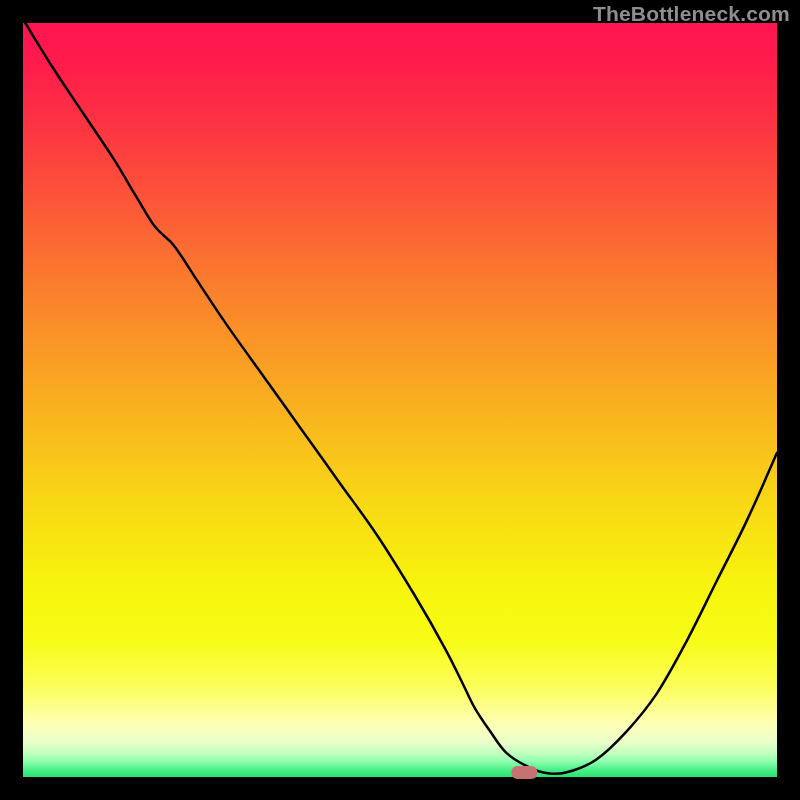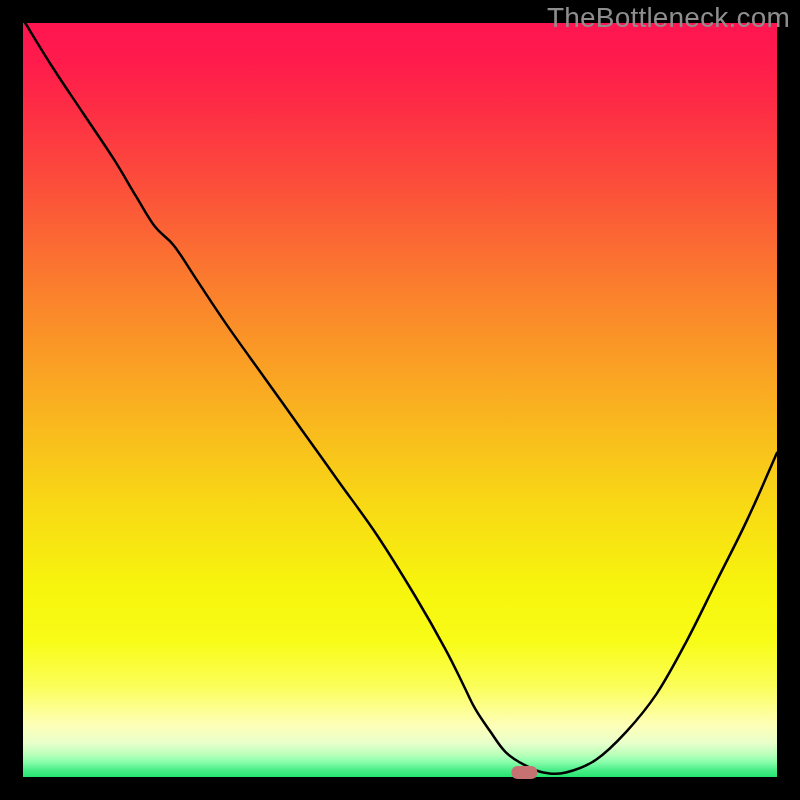--- a/index.html
+++ b/index.html
@@ -63,23 +63,23 @@
   }
   .marker {
     fill: #c77272;
     stroke: none;
   }
   .watermark {
     position: absolute;
     top: 2px;
     right: 10px;
     font-family: Arial, Helvetica, sans-serif;
-    font-size: 28px;
+    font-size: 21px;
     color: #8e8e8e;
-    font-weight: 400;
+    font-weight: 700;
     letter-spacing: 0.2px;
   }
 </style>
 </head>
 <body>
 
 <div class="stage">
 
   <div class="plot-area">
     <div class="gradient-bg"></div>

